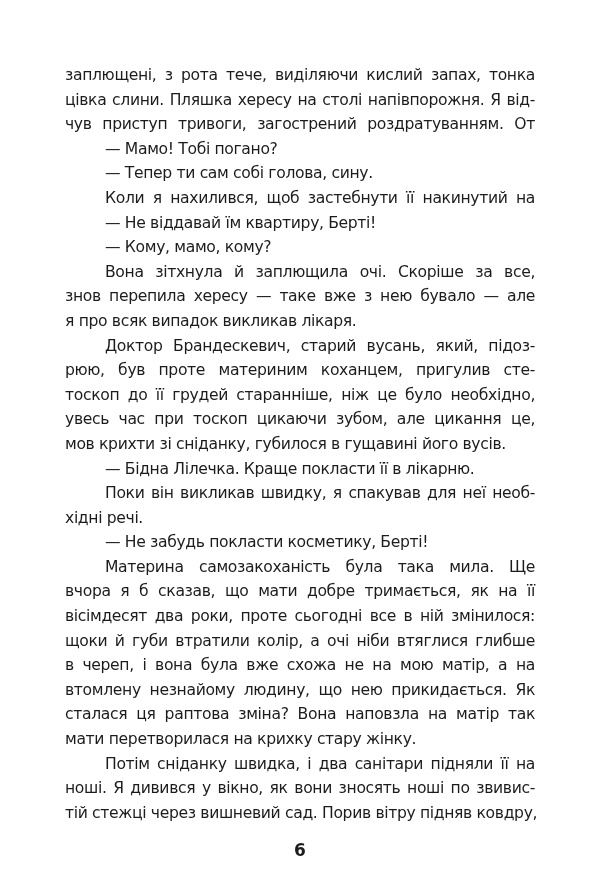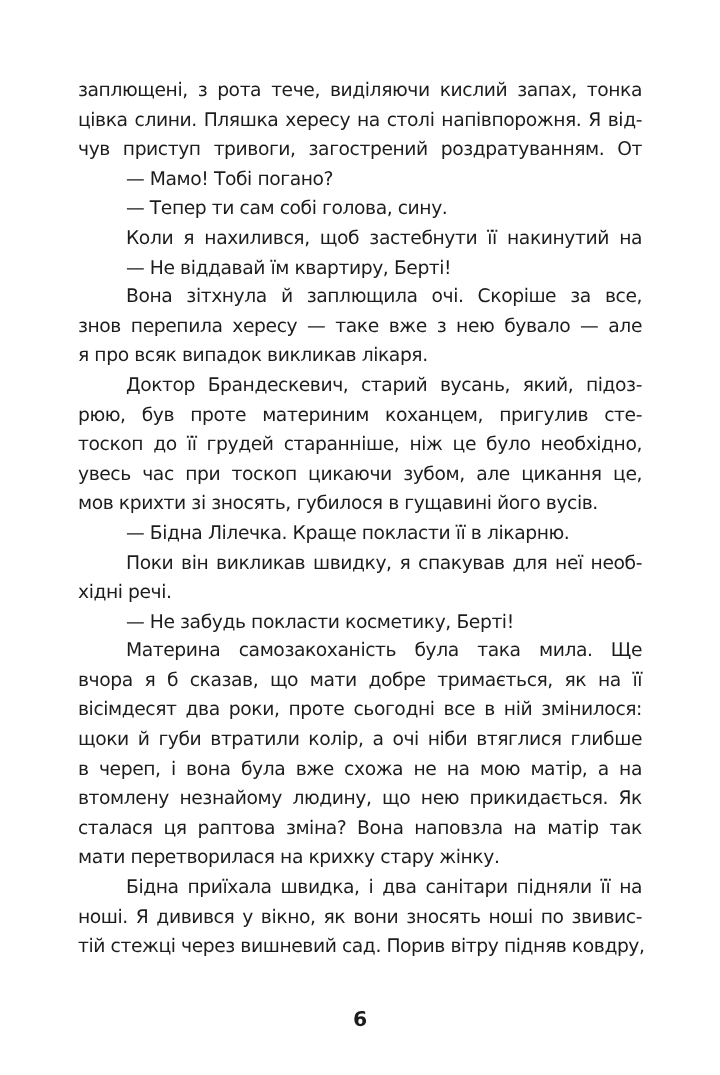--- a/index.html
+++ b/index.html
@@ -17,37 +17,38 @@
 <body>
 
 <div class="page" id="page">
     <span class="line">заплющені, з рота тече, виділяючи кислий запах, тонка</span>
     <span class="line">цівка слини. Пляшка хересу на столі напівпорожня. Я від-</span>
     <span class="line">чув приступ тривоги, загострений роздратуванням. От</span>
     <span class="line indent last">— Мамо! Тобі погано?</span>
     <span class="line indent last">— Тепер ти сам собі голова, сину.</span>
     <span class="line indent">Коли я нахилився, щоб застебнути її накинутий на</span>
     <span class="line indent last">— Не віддавай їм квартиру, Берті!</span>
+    <span class="line indent last">— Кому, мамо, кому?</span>
     <span class="line indent">Вона зітхнула й заплющила очі. Скоріше за все,</span>
     <span class="line">знов перепила хересу — таке вже з нею бувало — але</span>
     <span class="line last">я про всяк випадок викликав лікаря.</span>
     <span class="line indent">Доктор Брандескевич, старий вусань, який, підоз-</span>
     <span class="line">рюю, був проте материним коханцем, пригулив сте-</span>
     <span class="line">тоскоп до її грудей старанніше, ніж це було необхідно,</span>
     <span class="line">увесь час при тоскоп цикаючи зубом, але цикання це,</span>
-    <span class="line last">мов крихти зі зносять, губилося в гущавині його вусів.</span>
+    <span class="line last">мов крихти зі сніданку, губилося в гущавині його вусів.</span>
     <span class="line indent last">— Бідна Лілечка. Краще покласти її в лікарню.</span>
     <span class="line indent">Поки він викликав швидку, я спакував для неї необ-</span>
     <span class="line last">хідні речі.</span>
     <span class="line indent last">— Не забудь покласти косметику, Берті!</span>
     <span class="line indent">Материна самозакоханість була така мила. Ще</span>
     <span class="line">вчора я б сказав, що мати добре тримається, як на її</span>
     <span class="line">вісімдесят два роки, проте сьогодні все в ній змінилося:</span>
     <span class="line">щоки й губи втратили колір, а очі ніби втяглися глибше</span>
     <span class="line">в череп, і вона була вже схожа не на мою матір, а на</span>
     <span class="line">втомлену незнайому людину, що нею прикидається. Як</span>
     <span class="line">сталася ця раптова зміна? Вона наповзла на матір так</span>
     <span class="line last">мати перетворилася на крихку стару жінку.</span>
-    <span class="line indent">Бідна приїхала швидка, і два санітари підняли її на</span>
+    <span class="line indent">Потім сніданку швидка, і два санітари підняли її на</span>
     <span class="line">ноші. Я дивився у вікно, як вони зносять ноші по звивис-</span>
     <span class="line">тій стежці через вишневий сад. Порив вітру підняв ковдру,</span>
   </div>
 <div class="pagenum">6</div>
 
 </body></html>

